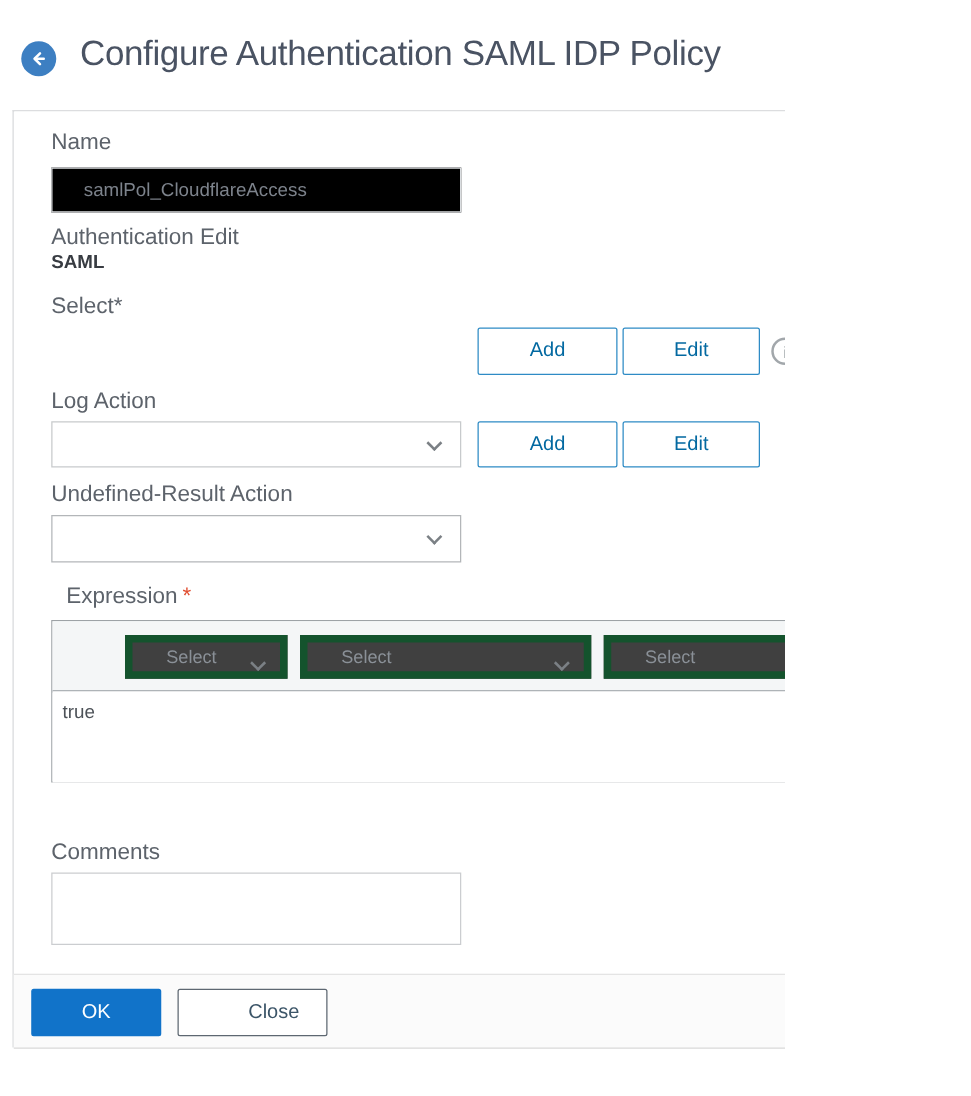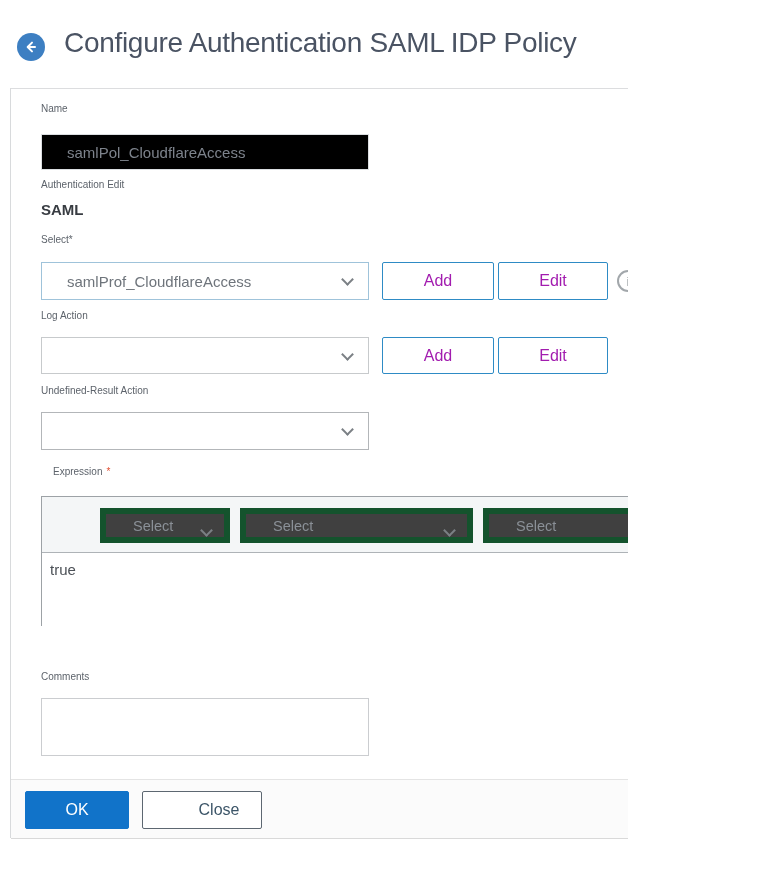--- a/index.html
+++ b/index.html
@@ -9,36 +9,36 @@
   
   .back-btn{position:absolute;left:17px;top:33px;width:28px;height:28px;border-radius:50%;
     background:#3d7fc2;display:flex;align-items:center;justify-content:center;cursor:pointer;}
   .page-title{position:absolute;left:64px;top:27px;font-size:28px;color:#4a5363;
     letter-spacing:-0.3px;white-space:nowrap;}
 
   
   .panel{position:absolute;left:10px;top:88px;width:767px;height:750px;
     border-top:1px solid #dcdddf;border-left:1px solid #d8dadc;background:#fff;}
 
-  .lbl{position:absolute;font-size:10px;color:#5d636b;white-space:nowrap;}
+  .lbl{position:absolute;font-size:18px;color:#5d636b;white-space:nowrap;}
   .req{color:#e04e31;margin-left:4px;}
 
   .name-input{position:absolute;left:30px;top:45px;width:328px;height:36px;
     background:#000000;border:1px solid #dbdee1;color:#7d838c;font-size:15px;
     padding:0 8px 0 25px;outline:none;}
 
   .static-val{position:absolute;font-size:15px;font-weight:bold;color:#383c42;}
 
   .dropdown{position:absolute;height:38px;width:328px;background:#fff;border:1px solid #b3b6b9;
     display:flex;align-items:center;padding-left:25px;cursor:pointer;}
   .dropdown .dd-value{font-size:15px;color:#6e747b;}
   .chev{width:9px;height:9px;border-right:2px solid #7b8085;border-bottom:2px solid #7b8085;
     transform:rotate(45deg);position:absolute;right:16px;top:12px;}
 
-  .btn-line{position:absolute;height:38px;background:#fff;border:1px solid #2e8bc5;color:#a21caf;
+  .btn-line{position:absolute;height:38px;background:#fff;border:1px solid #2e8bc5;color:#0369a1;
     font-size:16px;border-radius:2px;display:flex;align-items:center;justify-content:center;cursor:pointer;}
 
   .info{position:absolute;width:22px;height:22px;border:2px solid #a2a7ab;border-radius:50%;
     color:#9aa0a4;display:flex;align-items:center;justify-content:center;cursor:pointer;}
   .info::before{content:"i";font-size:13px;color:#9aa0a4;}
 
   
   .expr-box{position:absolute;left:30px;top:407px;width:740px;height:130px;border:1px solid #9da2a6;
     background:#fff;}
   .expr-toolbar{position:relative;height:56px;background:#f4f6f7;border-bottom:1px solid #aeb3b7;}
@@ -79,24 +79,20 @@
 
   <div class="panel">
 
     <div class="lbl" style="left:30px;top:14px;">Name</div>
     <input class="name-input" readonly="" value="samlPol_CloudflareAccess" style="">
 
     <div class="lbl" style="left:30px;top:90px;">Authentication Edit</div>
     <div class="static-val" style="left:30px;top:112px;">SAML</div>
 
     <div class="lbl" style="left:30px;top:145px;">Select*</div>
-    <div class="dropdown" style="left:30px;top:173px;border-color:#9fc3da;">
-      <span class="dd-value">samlProf_CloudflareAccess</span>
-      <span class="chev"></span>
-    </div>
     <div class="btn-line" style="left:371px;top:173px;width:112px;">Add</div>
     <div class="btn-line" style="left:487px;top:173px;width:110px;">Edit</div>
     <span class="info" style="left:606px;top:181px;"></span>
 
     <div class="lbl" style="left:30px;top:221px;">Log Action</div>
     <div class="dropdown" style="left:30px;top:248px;height:37px;border-color:#c7cacc;">
       <span class="dd-value"></span>
       <span class="chev"></span>
     </div>
     <div class="btn-line" style="left:371px;top:248px;width:112px;height:37px;">Add</div>

